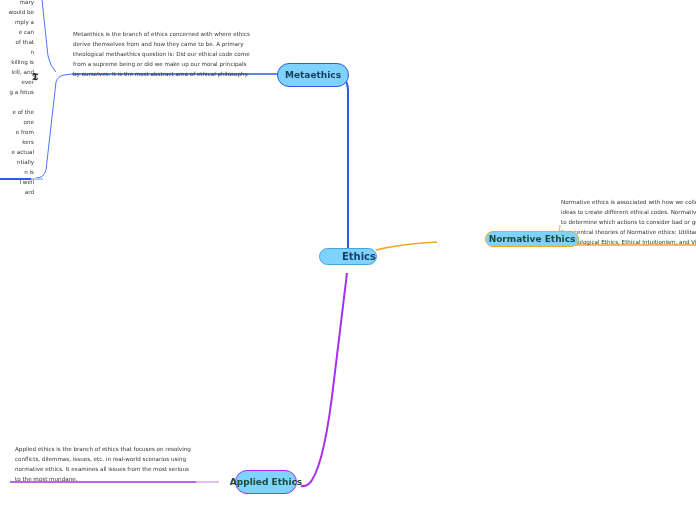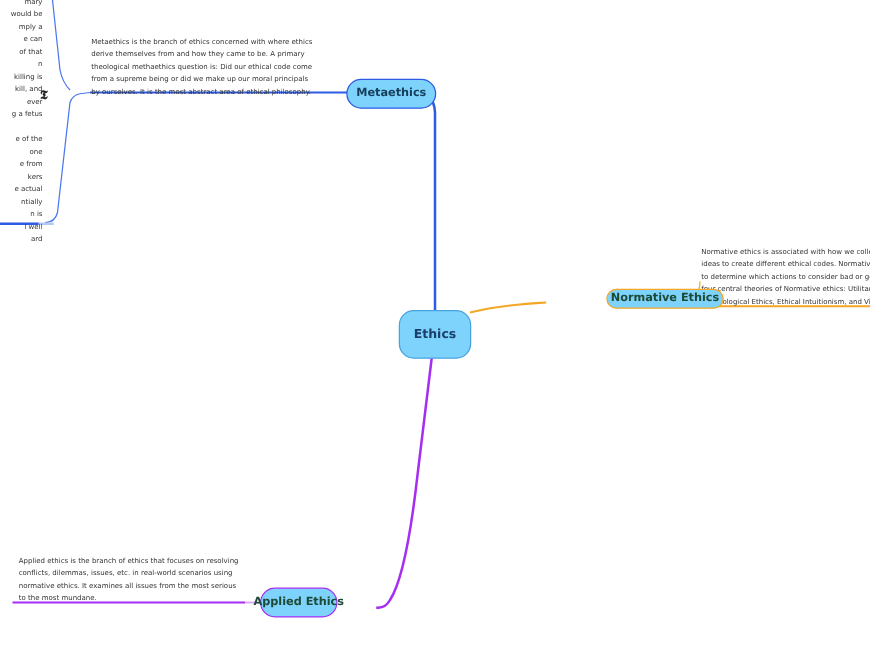--- a/index.html
+++ b/index.html
@@ -29,41 +29,42 @@
       border-radius: 13px;
       display: flex;
       align-items: center;
       justify-content: center;
       font-weight: bold;
       font-size: 9px;
       white-space: nowrap;
       cursor: pointer;
     }
     .node-central {
-      left: 319px; top: 248px; width: 58px; height: 39px;
+      left: 319px; top: 248px; width: 58px; height: 17px;
       border: 1.5px solid #4aa3df;
       color: #1a3f6b;
       font-size: 10px;
       border-radius: 12px;
+      justify-content: flex-end;
     }
     .node-meta {
       left: 277px; top: 63px; width: 72px; height: 24px;
       border: 1.5px solid #2d5be3;
       color: #163e5c;
       border-radius: 12px;
     }
     .node-norm {
       left: 437px; top: 231px; width: 94px; height: 16px;
       border: 1.5px solid #f5a623;
       color: #1d4a36;
       border-radius: 12px;
       margin-left: 48px;
     }
     .node-applied {
-      left: 208px; top: 470px; width: 62px; height: 24px;
+      left: 235px; top: 470px; width: 62px; height: 24px;
       border: 1.5px solid #a52ef2;
       color: #1d4a36;
       border-radius: 12px;
       justify-content: center;
     }
     .note {
       position: absolute;
       font-size: 5.6px;
       line-height: 10px;
       color: #333333;

